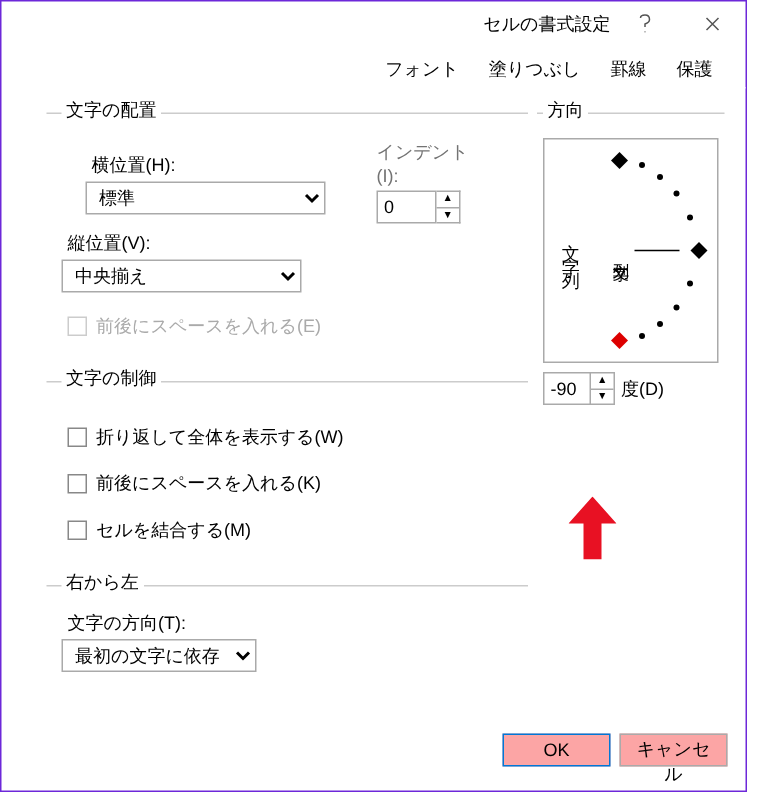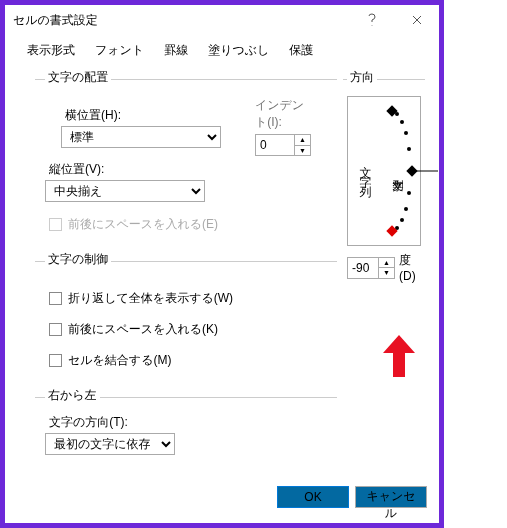--- a/index.html
+++ b/index.html
@@ -1,17 +1,17 @@
 <!DOCTYPE html>
 <html><head>
 <meta charset="utf-8">
 <style>
   * { box-sizing: border-box; font-family: "Meiryo UI", "MS UI Gothic", sans-serif; font-size: 12px; }
   body { margin: 0; background: #fff; }
-  .window { width: 444px; height: 528px; border: 5px solid #6d28d9; display: flex; flex-direction: column; background: #fff; }
+  .window { width: 498px; height: 528px; border: 1px solid #6d28d9; display: flex; flex-direction: column; background: #fff; align-items: flex-end; }
   .titlebar { height: 30px; display: flex; align-items: center; padding: 0 0 0 8px; color: #000; }
   .titlebar .title { flex: 1; }
   .titlebar .btn { width: 45px; height: 30px; display: flex; align-items: center; justify-content: center; }
   .titlebar .btn svg { stroke: #555; stroke-width: 1; fill: none; }
   .tabs { display: flex; align-items: flex-end; padding: 2px 12px 0 12px; border-bottom: 1px solid #fff; }
   .tab { padding: 4px 10px 4px 10px; position: relative; top: 1px; cursor: default; }
   .tab.active { border: 1px solid #aaa; border-bottom: 1px solid #fff; background: #fff; }
   .body { flex: 1; padding: 8px 14px 8px 30px; display: flex; flex-direction: row; position: relative; }
   .col-left { flex: 1; }
   .col-right { width: 125px; margin-left: 6px; }
@@ -25,21 +25,21 @@
   .spin { display: flex; }
   .spin input { width: 40px; text-align: left; }
   .spin .updown { width: 16px; display: flex; flex-direction: column; border: 1px solid #aaa; border-left: none; }
   .spin .updown div { flex: 1; display: flex; align-items: center; justify-content: center; font-size: 7px; }
   .spin .updown div:first-child { border-bottom: 1px solid #aaa; }
   .check { display: flex; align-items: center; margin: 14px 0 2px 4px; }
   .check .box { width: 13px; height: 13px; border: 1px solid #888; margin-right: 6px; }
   .check.disabled { color: #aaa; }
   .check.disabled .box { border-color: #ccc; }
   .footer { height: 44px; border-top: 0; display: flex; align-items: center; justify-content: flex-end; padding: 0 12px 10px 0; gap: 6px; }
-  .footer button { width: 72px; height: 22px; background: #0369a1; border: 1px solid #aaa; cursor: default; }
+  .footer button { width: 72px; height: 22px; background: #fca5a5; border: 1px solid #aaa; cursor: default; }
   .footer button.ok { border: 1px solid #0078d7; }
   .orient-box { border: 1px solid #aaa; height: 150px; margin: 4px 0 6px 0; display: flex; }
   .vt { width: 34px; border-right: 0; display: flex; align-items: center; justify-content: center; }
   .vt .vtxt { writing-mode: vertical-rl; letter-spacing: 10px; }
   .arc { flex: 1; position: relative; margin: 6px; }
   .dot { position: absolute; width: 4px; height: 4px; background: #000; border-radius: 50%; transform: translate(-50%, -50%); }
   .diamond { position: absolute; width: 8px; height: 8px; transform: translate(-50%,-50%) rotate(45deg); background: #000; }
   .diamond.red { background: #d00; }
   .orient-text { position: absolute; left: 2px; top: 50%; transform: translateY(-50%); font-size: 11px; writing-mode: vertical-rl; }
   .line { position: absolute; left: 20px; top: 50%; width: 30px; height: 1px; background: #000; transform: translateY(-50%); }
@@ -61,24 +61,23 @@
         </svg>
     </div>
     <div class="btn">
       <svg width="10" height="10">
           <path d="M1 1 L9 9 M9 1 L1 9"></path>
         </svg>
     </div>
   </div>
 
   <div class="tabs">
-    <div class="tab">表示形式</div>
     <div class="tab">フォント</div>
+    <div class="tab">塗りつぶし</div>
     <div class="tab">罫線</div>
-    <div class="tab">塗りつぶし</div>
     <div class="tab">保護</div>
   </div>
 
   <div class="body">
     <div class="col-left">
 
       <fieldset class="noborder">
         <legend>文字の配置</legend>
         <div class="row">
           <div style="flex:0 0 180px">

